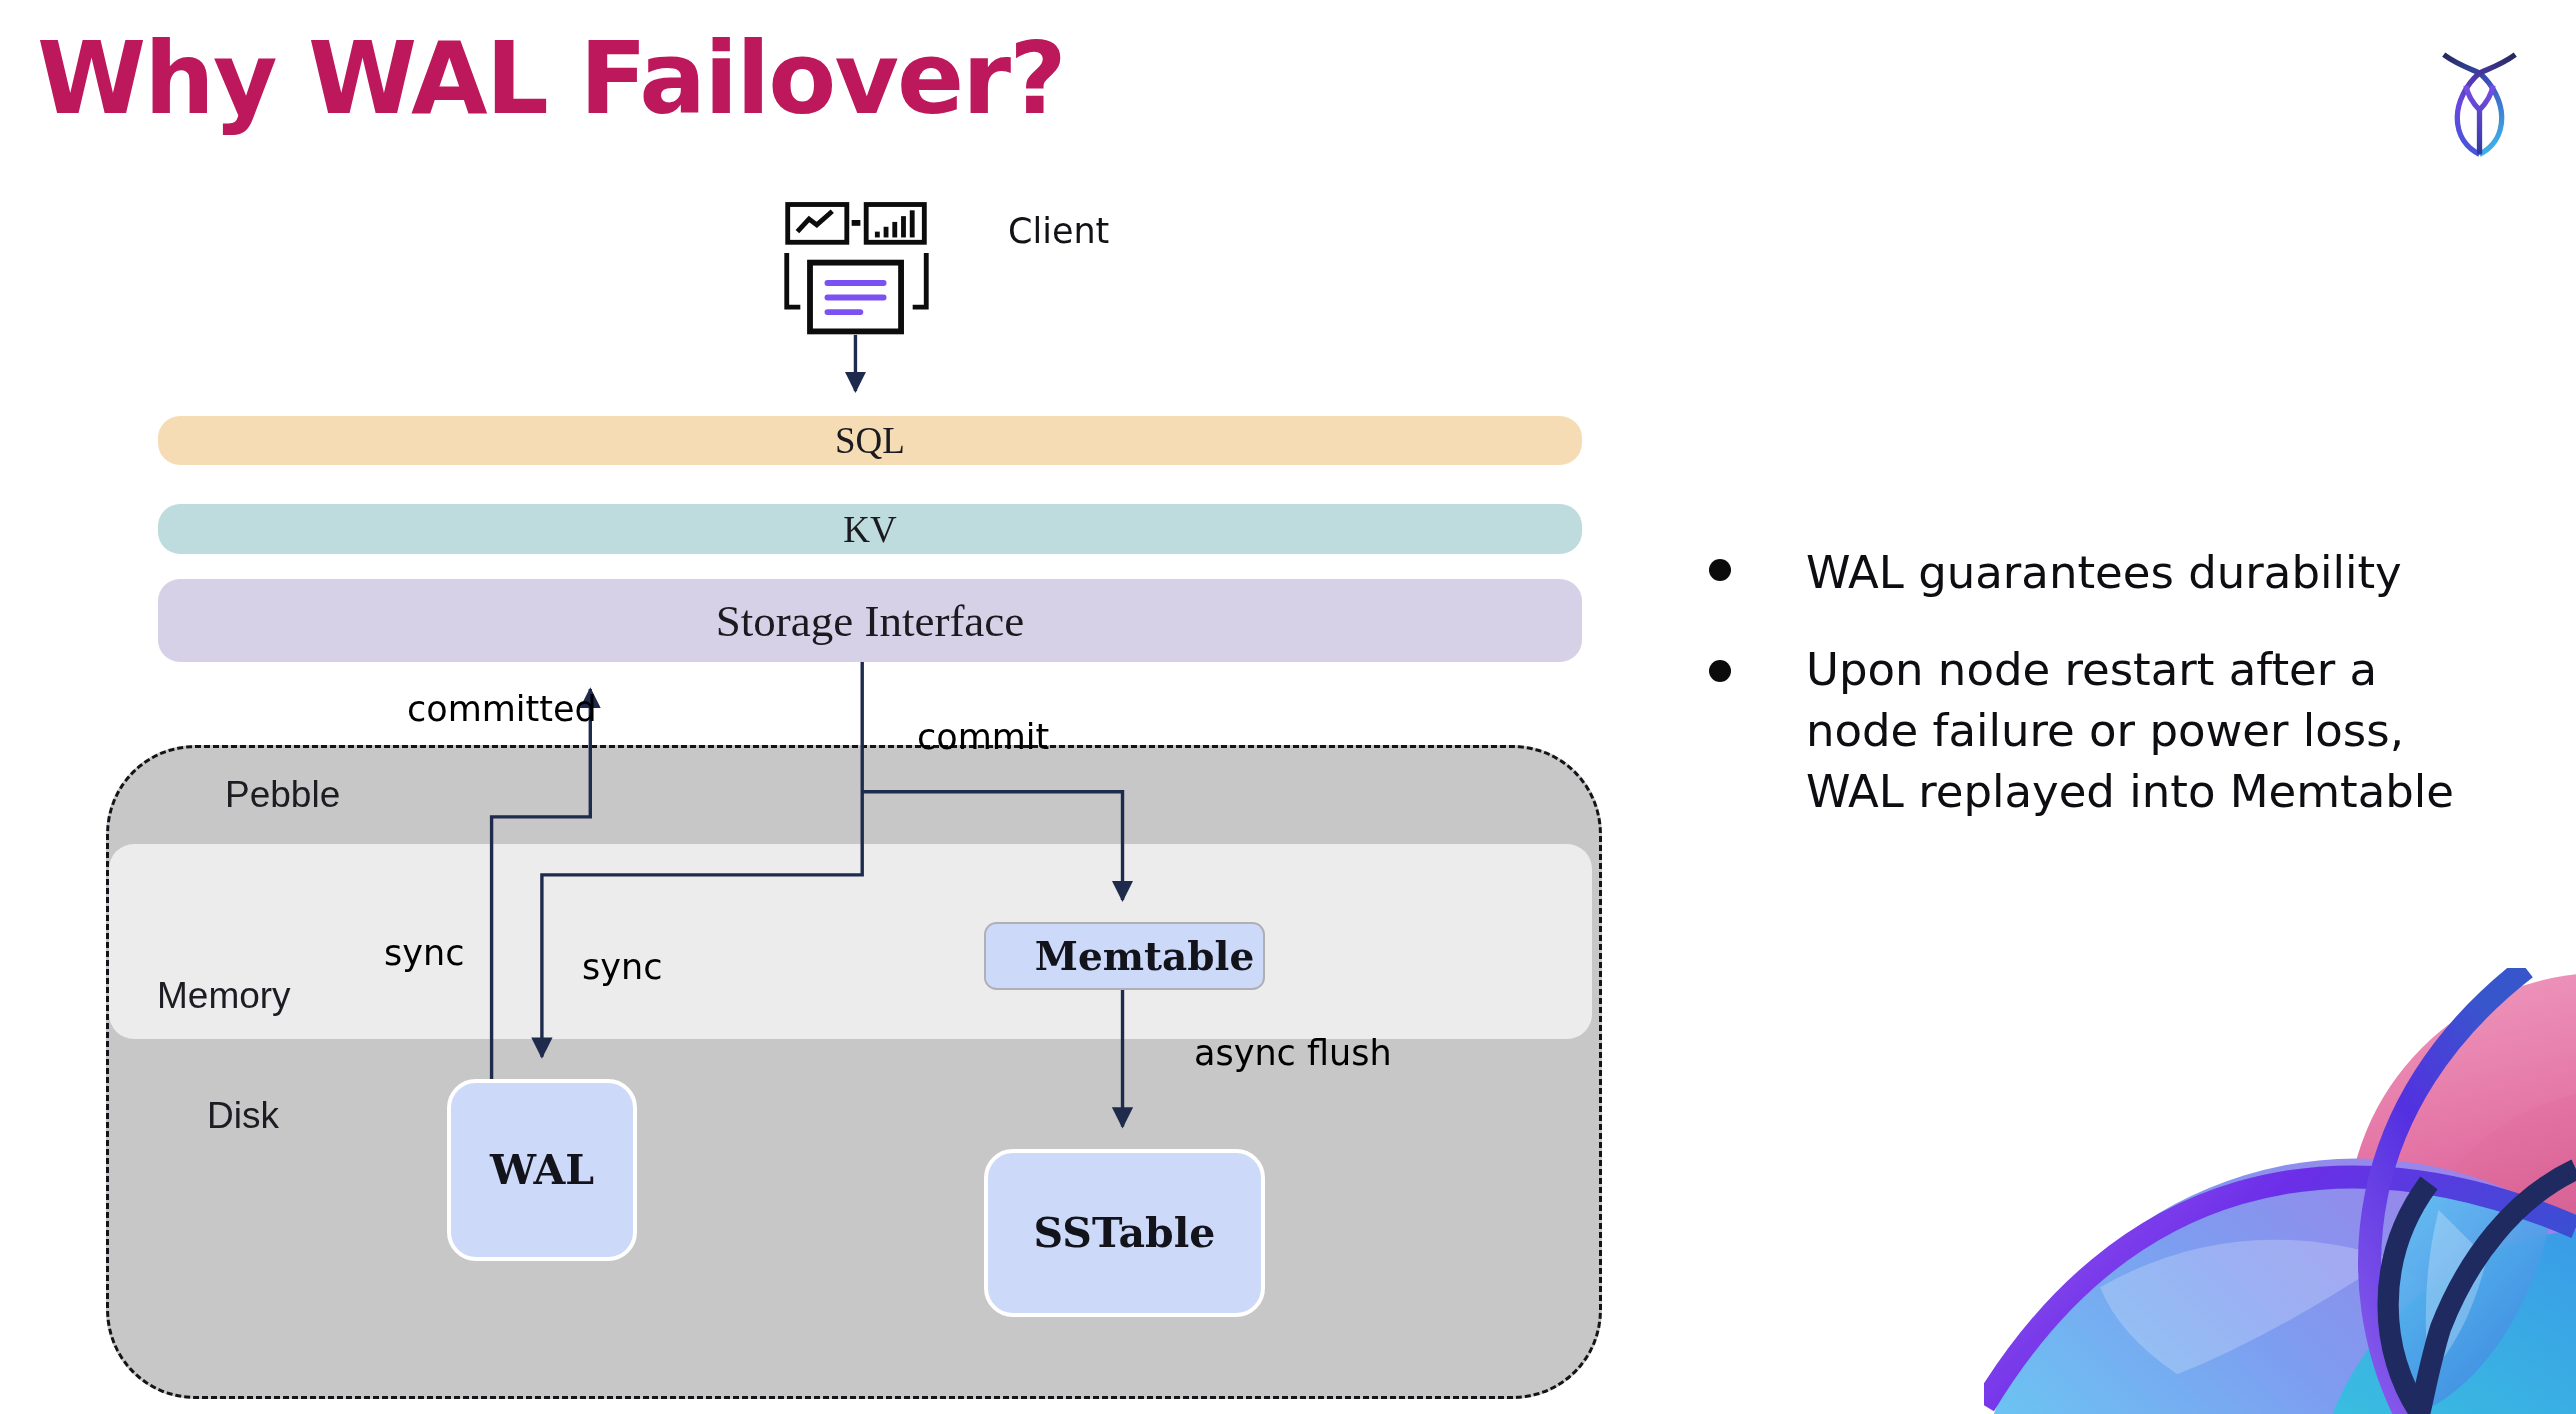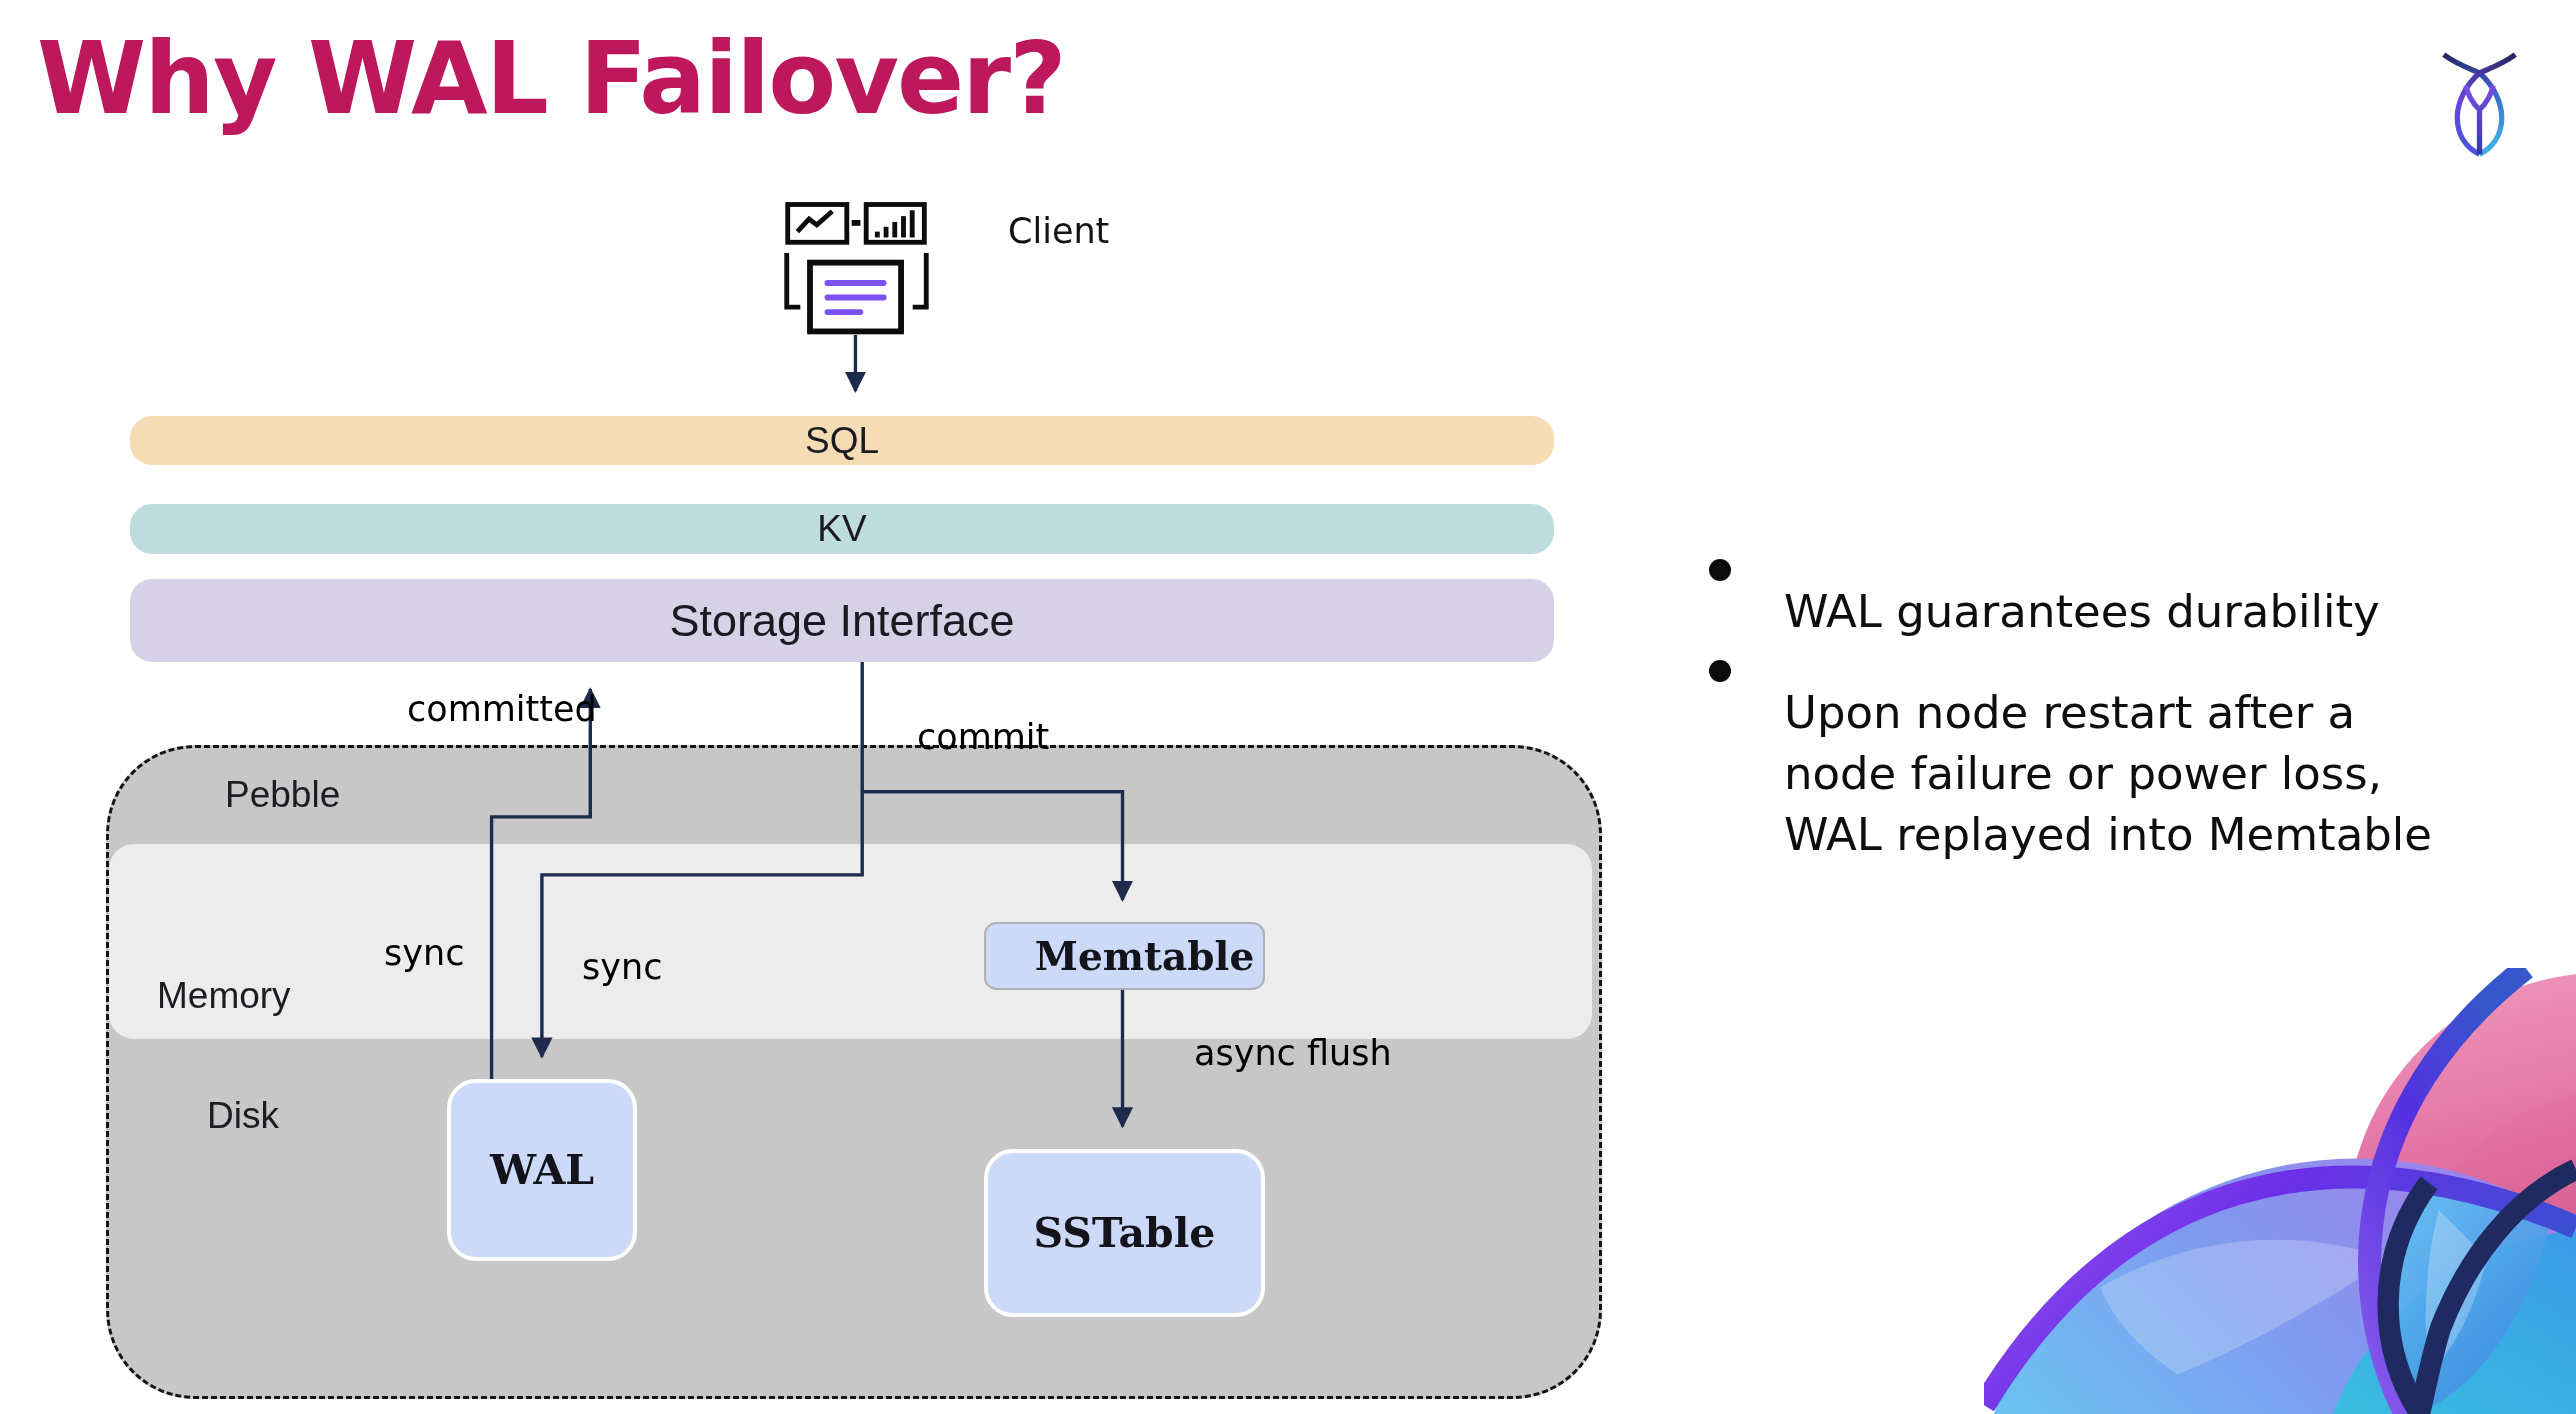--- a/index.html
+++ b/index.html
@@ -5,23 +5,23 @@
   html,body{margin:0;padding:0;background:#ffffff;}
   body{width:2576px;height:1415px;position:relative;overflow:hidden;
        font-family:"DejaVu Sans","Liberation Sans",sans-serif;}
   .abs{position:absolute;box-sizing:border-box;}
 
   
   .slide-title{left:37px;top:21px;font-size:99px;font-weight:800;
     letter-spacing:-1.9px;color:#be185d;font-family:"DejaVu Sans","Liberation Sans",sans-serif;}
 
   
-  .layer-bar{left:130px;width:1424px;border-radius:22px;
+  .layer-bar{left:158px;width:1424px;border-radius:22px;
     display:flex;align-items:center;justify-content:center;
-    font-family:Liberation Sans, sans-serif;color:#1a1a20;z-index:2;}
+    font-family:Liberation Serif, serif;color:#1a1a20;z-index:2;}
   .bar-sql{top:416px;height:49px;background:var(--sql-bar,#f5dcb4);font-size:37px;}
   .bar-kv{top:504px;height:50px;background:var(--kv-bar,#bedcdd);font-size:37px;}
   .bar-storage{top:579px;height:83px;background:var(--storage-bar,#d7d1e7);font-size:45px;}
 
   
   .pebble{left:106px;top:745px;width:1496px;height:654px;border-radius:89px;
     border:3.4px dashed #131318;background:var(--pebble-bg,#c7c7c8);z-index:1;}
   .memory-band{left:109px;top:844px;width:1483px;height:195px;border-radius:25px;
     background:var(--memory-bg,#ececed);z-index:1;}
   .zone-label{font-family:Liberation Sans, sans-serif;
@@ -48,21 +48,21 @@
   .lbl-commit{left:917px;top:717px;}
   .lbl-sync-left{left:384px;top:933px;}
   .lbl-sync-right{left:582px;top:947px;}
   .lbl-async{left:1194px;top:1033px;}
   .lbl-client{left:1008px;top:211px;font-size:35px;color:#131317;z-index:6;}
 
   
   .flow-svg{left:0;top:0;width:2576px;height:1415px;z-index:3;pointer-events:none;}
 
   
-  .bullet-item{display:flex;z-index:2;flex-direction:column;}
+  .bullet-item{display:flex;z-index:2;}
   .bullet-item .dot{width:22px;height:22px;border-radius:50%;background:#0b0b0b;
     flex:0 0 22px;}
   .bullet-item .btxt{font-size:45px;line-height:61px;color:#0e0e12;
     white-space:pre-line;margin-left:75px;}
   .bullet-1{left:1709px;top:542px;}
   .bullet-1 .dot{margin-top:17.4px;}
   .bullet-2{left:1709px;top:639px;}
   .bullet-2 .dot{margin-top:21px;}
 
   

